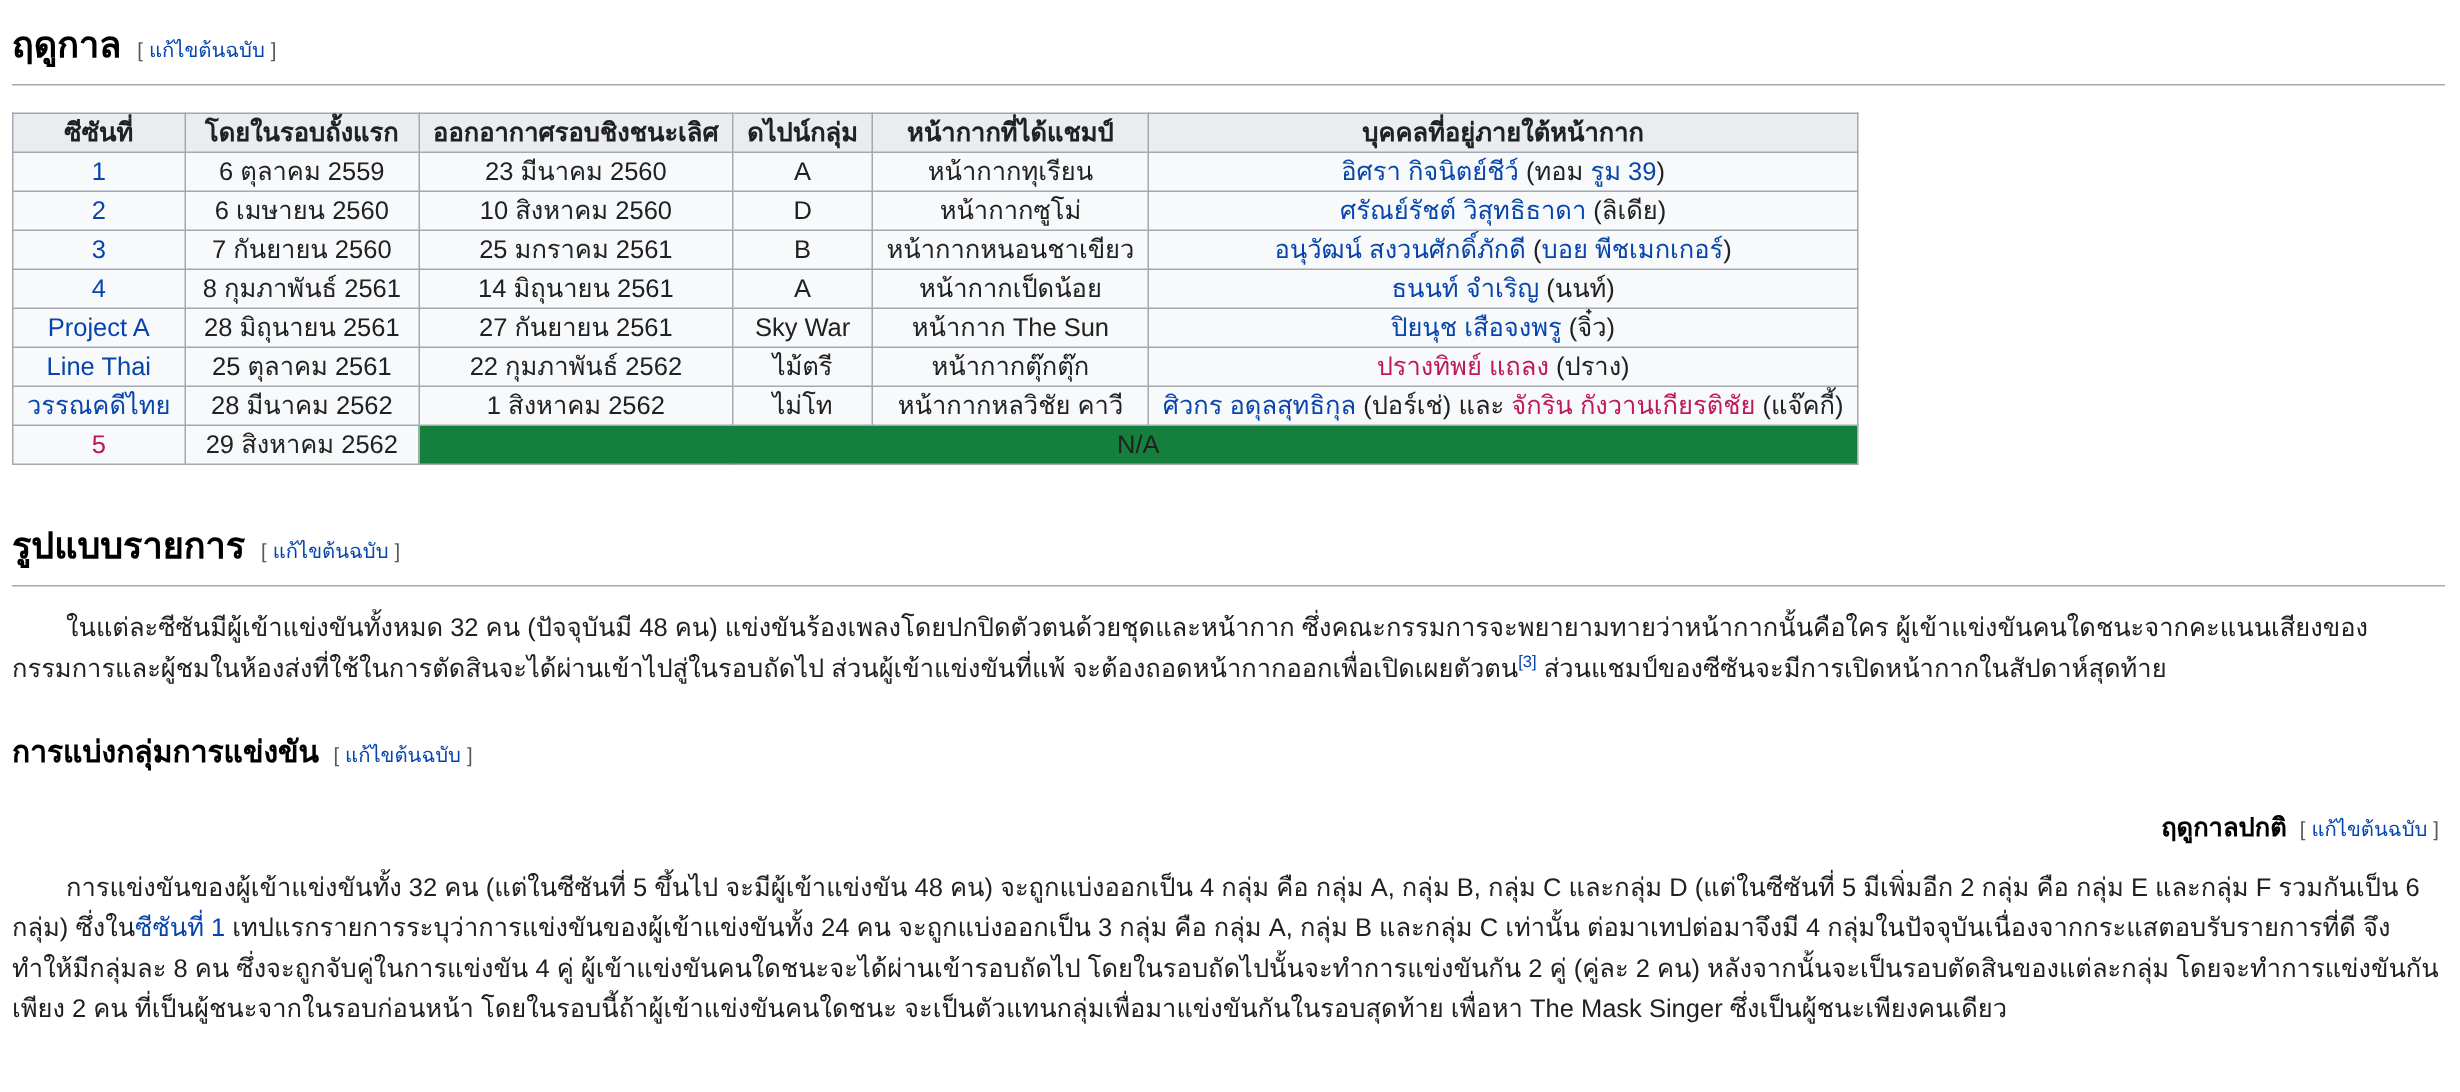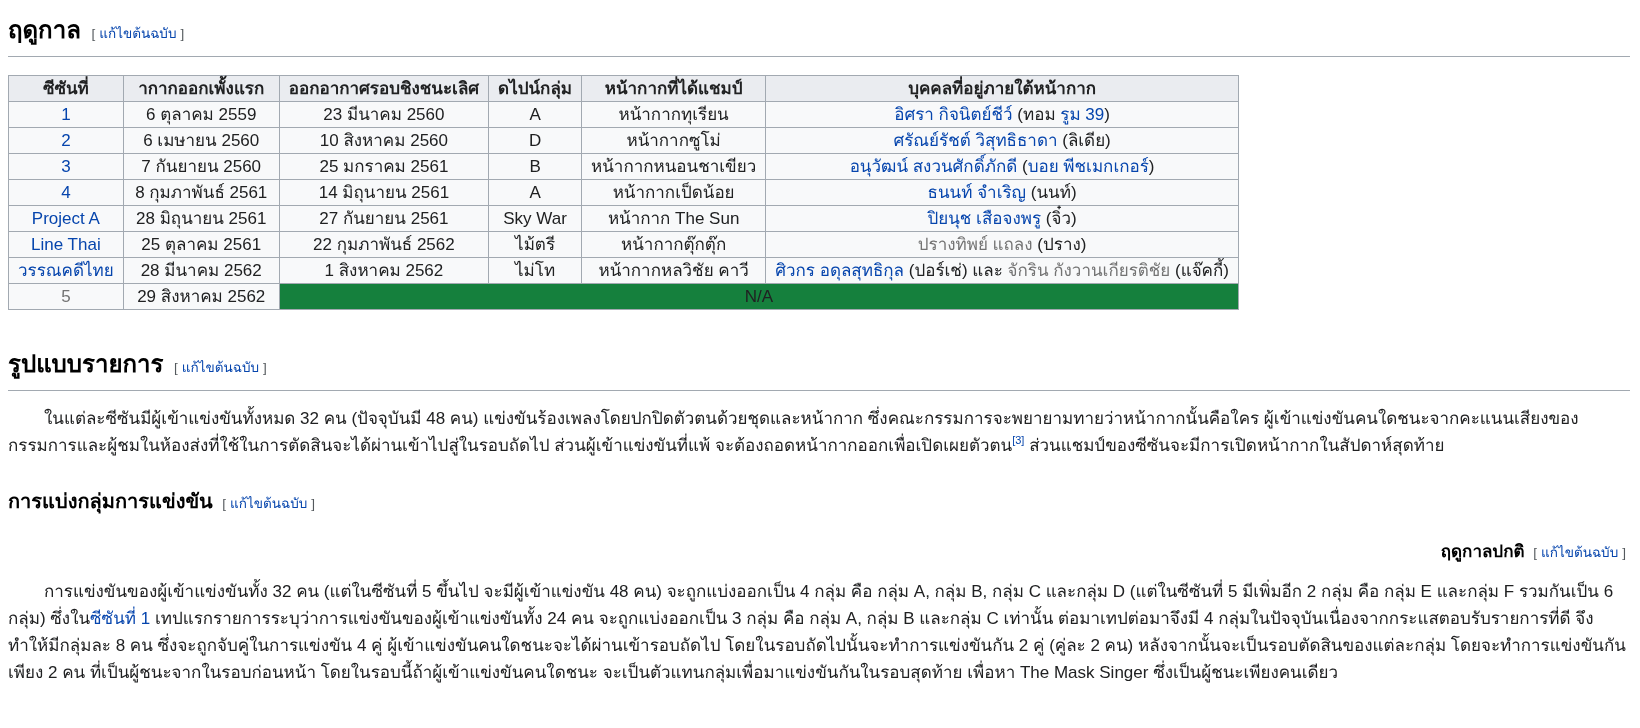--- a/index.html
+++ b/index.html
@@ -1,20 +1,20 @@
 <!DOCTYPE html>
 <html lang="th"><head>
 <meta charset="utf-8">
 <style>
   html,body{margin:0;padding:0;background:#fff;color:#202122;}
   body{font-family:"Liberation Sans","DejaVu Sans",sans-serif;font-size:17px;width:1640px;}
   .page{padding:6px 10px 10px 8px;}
   a{color:#0645ad;text-decoration:none;cursor:pointer;}
   .wiki-link{color:#0645ad;}
-  .red-link{color:#737373;}
+  .red-link{color:#be185d;}
   h2,h3,h4{font-weight:bold;color:#000;}
   h2{font-size:24px;margin:0 0 0 0;padding:4px 0 7px 0;border-bottom:1px solid #a2a9b1;}
   h2.second{margin-top:30px;}
   h3{font-size:20px;margin:26px 0 0 0;padding:0;}
   h4{font-size:17px;margin:20px 0 0 0;padding:0;text-align:right;}
   .editsection{font-size:13.5px;font-weight:normal;white-space:nowrap;}
   .editsection .bracket{color:#54595d;padding:0 4px;}
   p.wp{margin:14px 0 0 0;line-height:27px;text-indent:36px;}
   table.wikitable{border-collapse:collapse;background:#f8f9fa;border:1px solid #a2a9b1;margin:18px 0 0 0;font-size:17px;}
   table.wikitable th, table.wikitable td{border:1px solid #a2a9b1;padding:0 9px;text-align:center;white-space:nowrap;line-height:25px;}
@@ -37,21 +37,21 @@
       <col style="width:90px">
         <col style="width:156px">
         <col style="width:203px">
       <col style="width:82px">
         <col style="width:158px">
         <col style="width:440px">
     </colgroup>
     <thead>
       <tr>
           <th>ซีซันที่</th>
-          <th>ากากออกเพั้งแรก</th>
+          <th>โดยในรอบถั้งแรก</th>
           <th>ออกอากาศรอบชิงชนะเลิศ</th>
           <th>ดไปน์กลุ่ม</th>
           <th>หน้ากากที่ได้แชมป์</th>
           <th>บุคคลที่อยู่ภายใต้หน้ากาก</th>
         </tr>
     </thead>
     <tbody>
         <tr>
           <td><a class="wiki-link">1</a></td>
           <td><span>6 ตุลาคม 2559</span></td>

